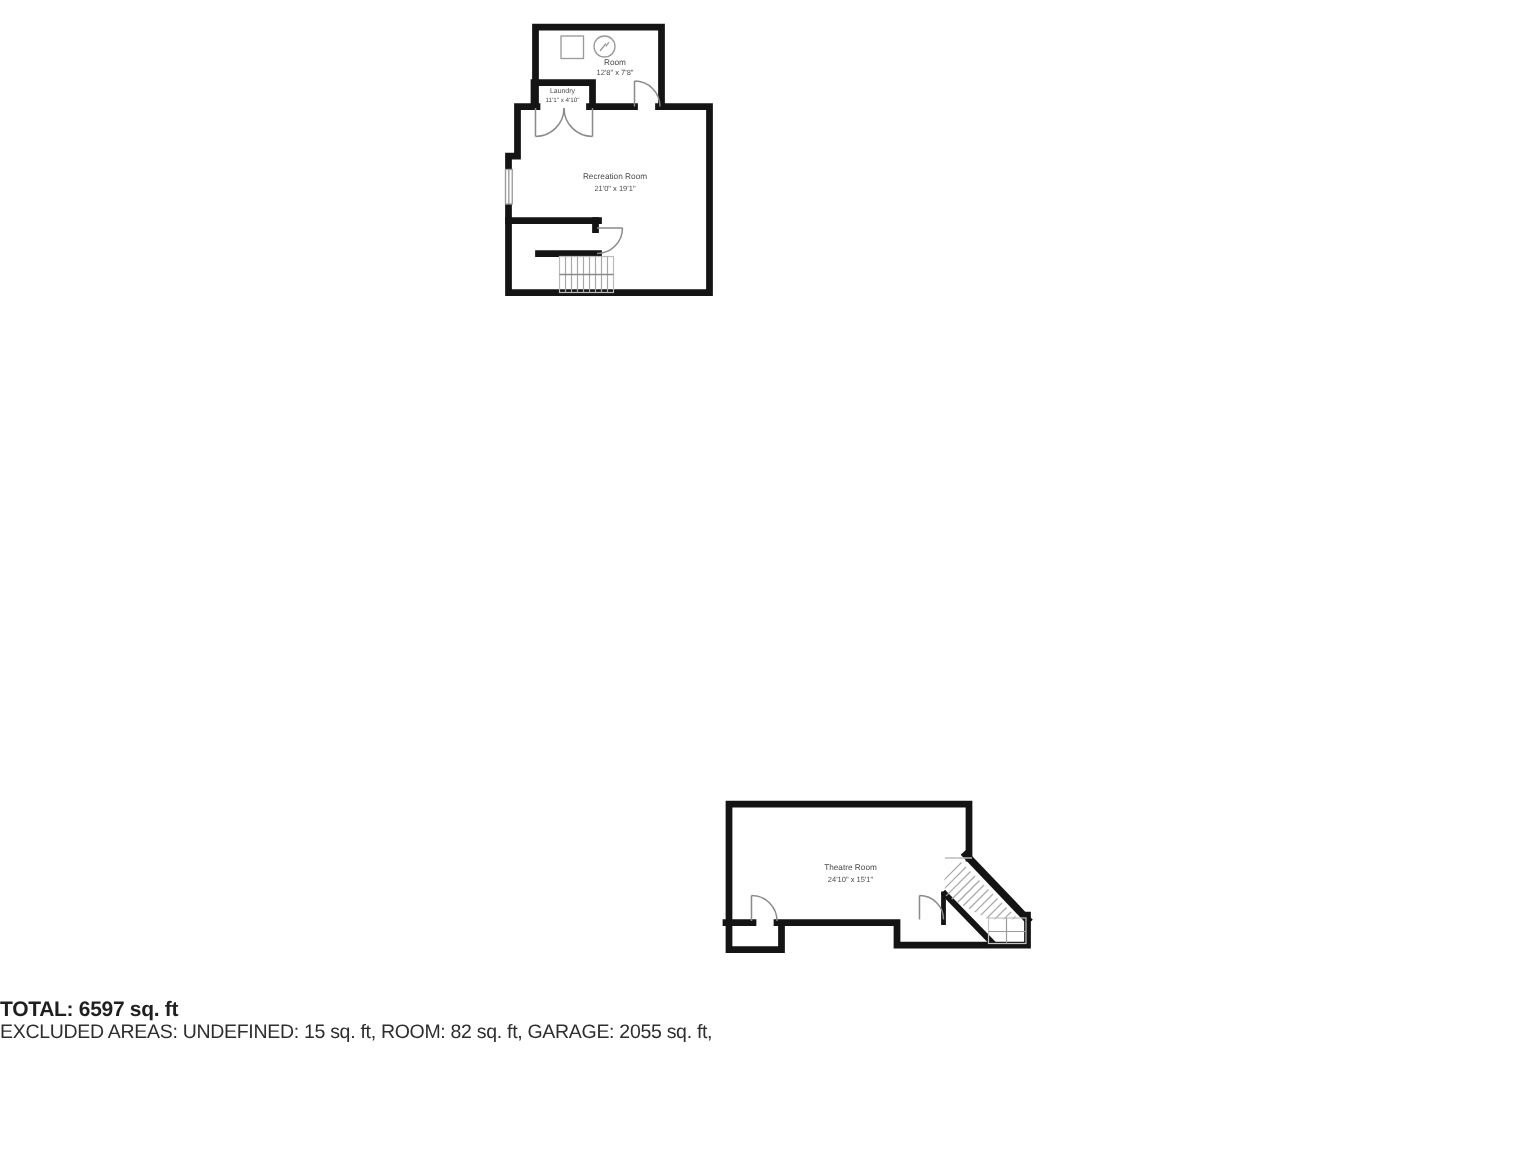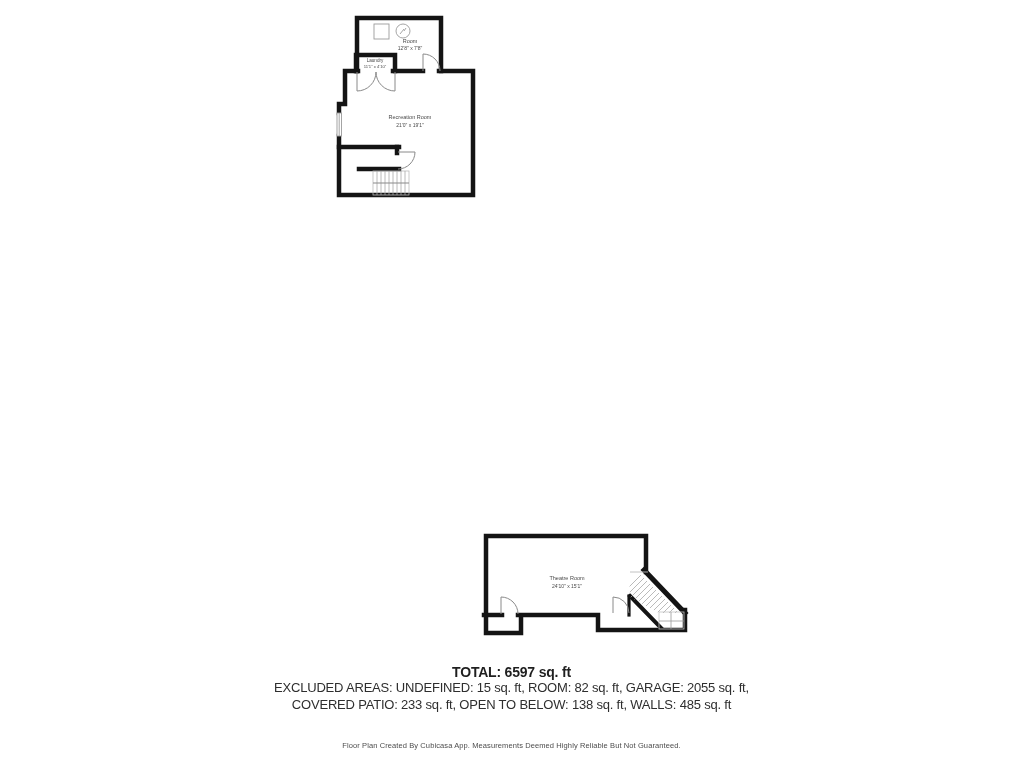--- a/index.html
+++ b/index.html
@@ -1,20 +1,20 @@
 <!DOCTYPE html>
 <html><head>
 <meta charset="utf-8">
 <style>
   html,body{margin:0;padding:0;background:#ffffff;}
   #page{position:relative;width:1023px;height:767px;background:#ffffff;overflow:hidden;
         font-family:"Liberation Sans", sans-serif;}
   .plan-svg{position:absolute;}
   .room-name{font-family:"Liberation Sans", sans-serif;fill:#4a4a4a;}
-  .summary{position:absolute;left:0;top:664px;width:1023px;text-align:center;
+  .summary{position:absolute;left:0;top:664px;width:1023px;
            color:#2e2e2e;font-size:13px;line-height:16.4px;letter-spacing:-0.2px;}
   .summary .total{font-size:14px;font-weight:700;color:#1f1f1f;}
   .disclaimer{position:absolute;left:0;top:741px;width:1023px;text-align:center;
               color:#4d4d4d;font-size:7.5px;letter-spacing:0.1px;}
 </style>
 </head>
 <body>
 
 <div id="page">
 
@@ -153,18 +153,16 @@
       </g>
     </g>
 
     <text class="room-name" x="567" y="580" font-size="5.5" text-anchor="middle">Theatre Room</text>
     <text class="room-name" x="567" y="588" font-size="5" text-anchor="middle">24'10" x 15'1"</text>
   </svg>
 
   <div class="summary">
     <div class="total">TOTAL: 6597 sq. ft</div>
     <div>EXCLUDED AREAS: UNDEFINED: 15 sq. ft, ROOM: 82 sq. ft, GARAGE: 2055 sq. ft,</div>
-    <div>COVERED PATIO: 233 sq. ft, OPEN TO BELOW: 138 sq. ft, WALLS: 485 sq. ft</div>
   </div>
 
-  <div class="disclaimer">Floor Plan Created By Cubicasa App. Measurements Deemed Highly Reliable But Not Guaranteed.</div>
 
 </div>
 
 </body></html>

